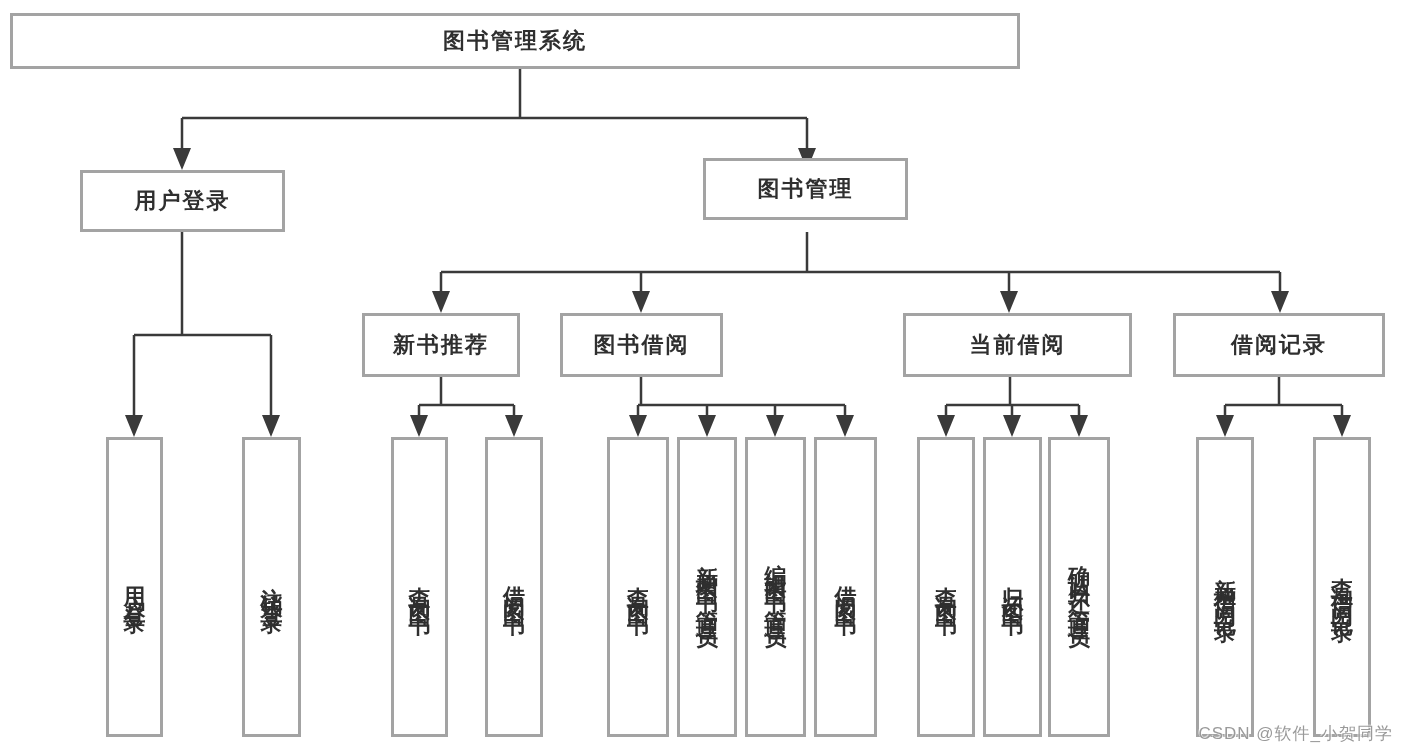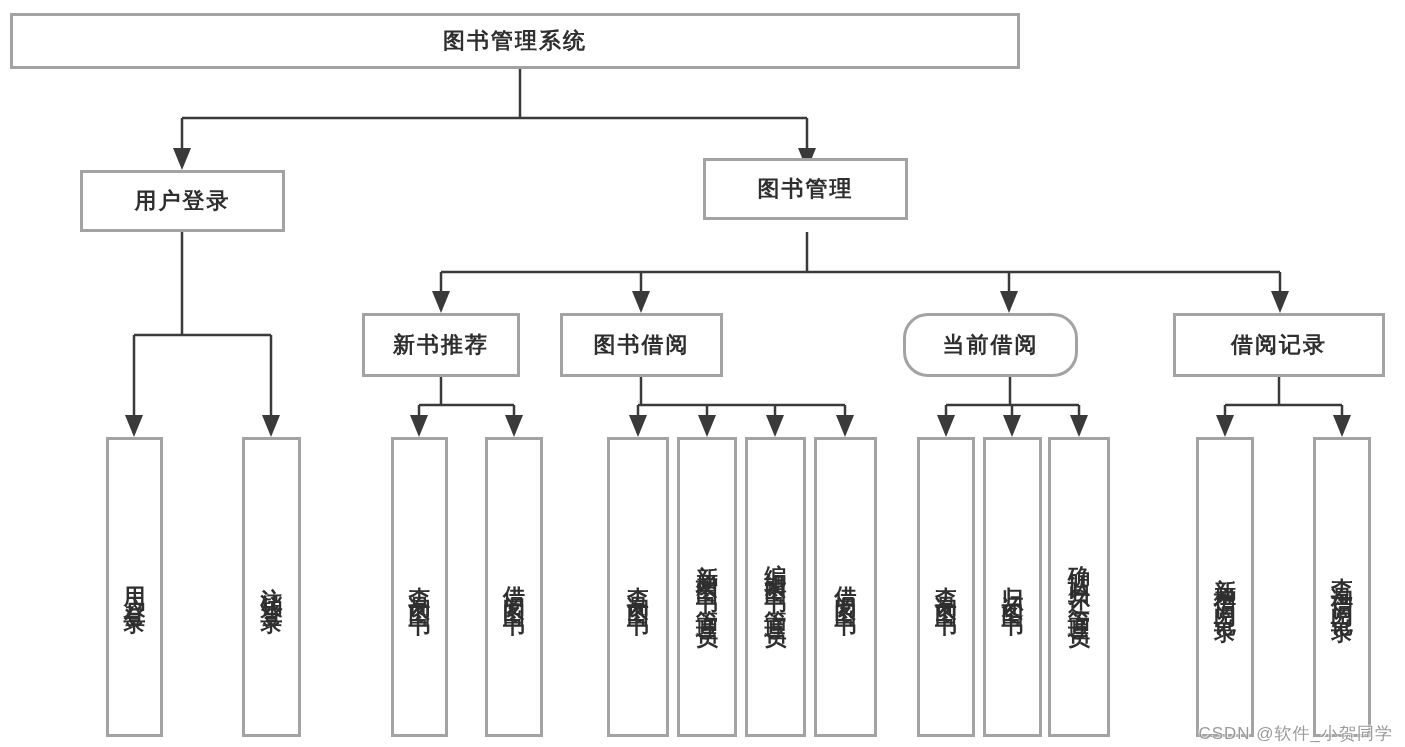--- a/index.html
+++ b/index.html
@@ -83,21 +83,21 @@
   <div class="node" style="left:703px; top:158px; width:205px; height:62px;">
     <span class="label-h">图书管理</span>
   </div>
 
   <div class="node" style="left:362px; top:313px; width:158px; height:64px;">
     <span class="label-h">新书推荐</span>
   </div>
   <div class="node" style="left:560px; top:313px; width:163px; height:64px;">
     <span class="label-h">图书借阅</span>
   </div>
-  <div class="node" style="left:903px; top:313px; width:175px; height:64px;border-radius:25px;">
+  <div class="node" style="left:903px; top:313px; width:229px; height:64px;">
     <span class="label-h">当前借阅</span>
   </div>
   <div class="node" style="left:1173px; top:313px; width:212px; height:64px;">
     <span class="label-h">借阅记录</span>
   </div>
 
   <div class="node" style="left:106px; top:437px; width:57px; height:300px;">
     <span class="label-v">用户登录</span>
   </div>
   <div class="node" style="left:242px; top:437px; width:59px; height:300px;">

